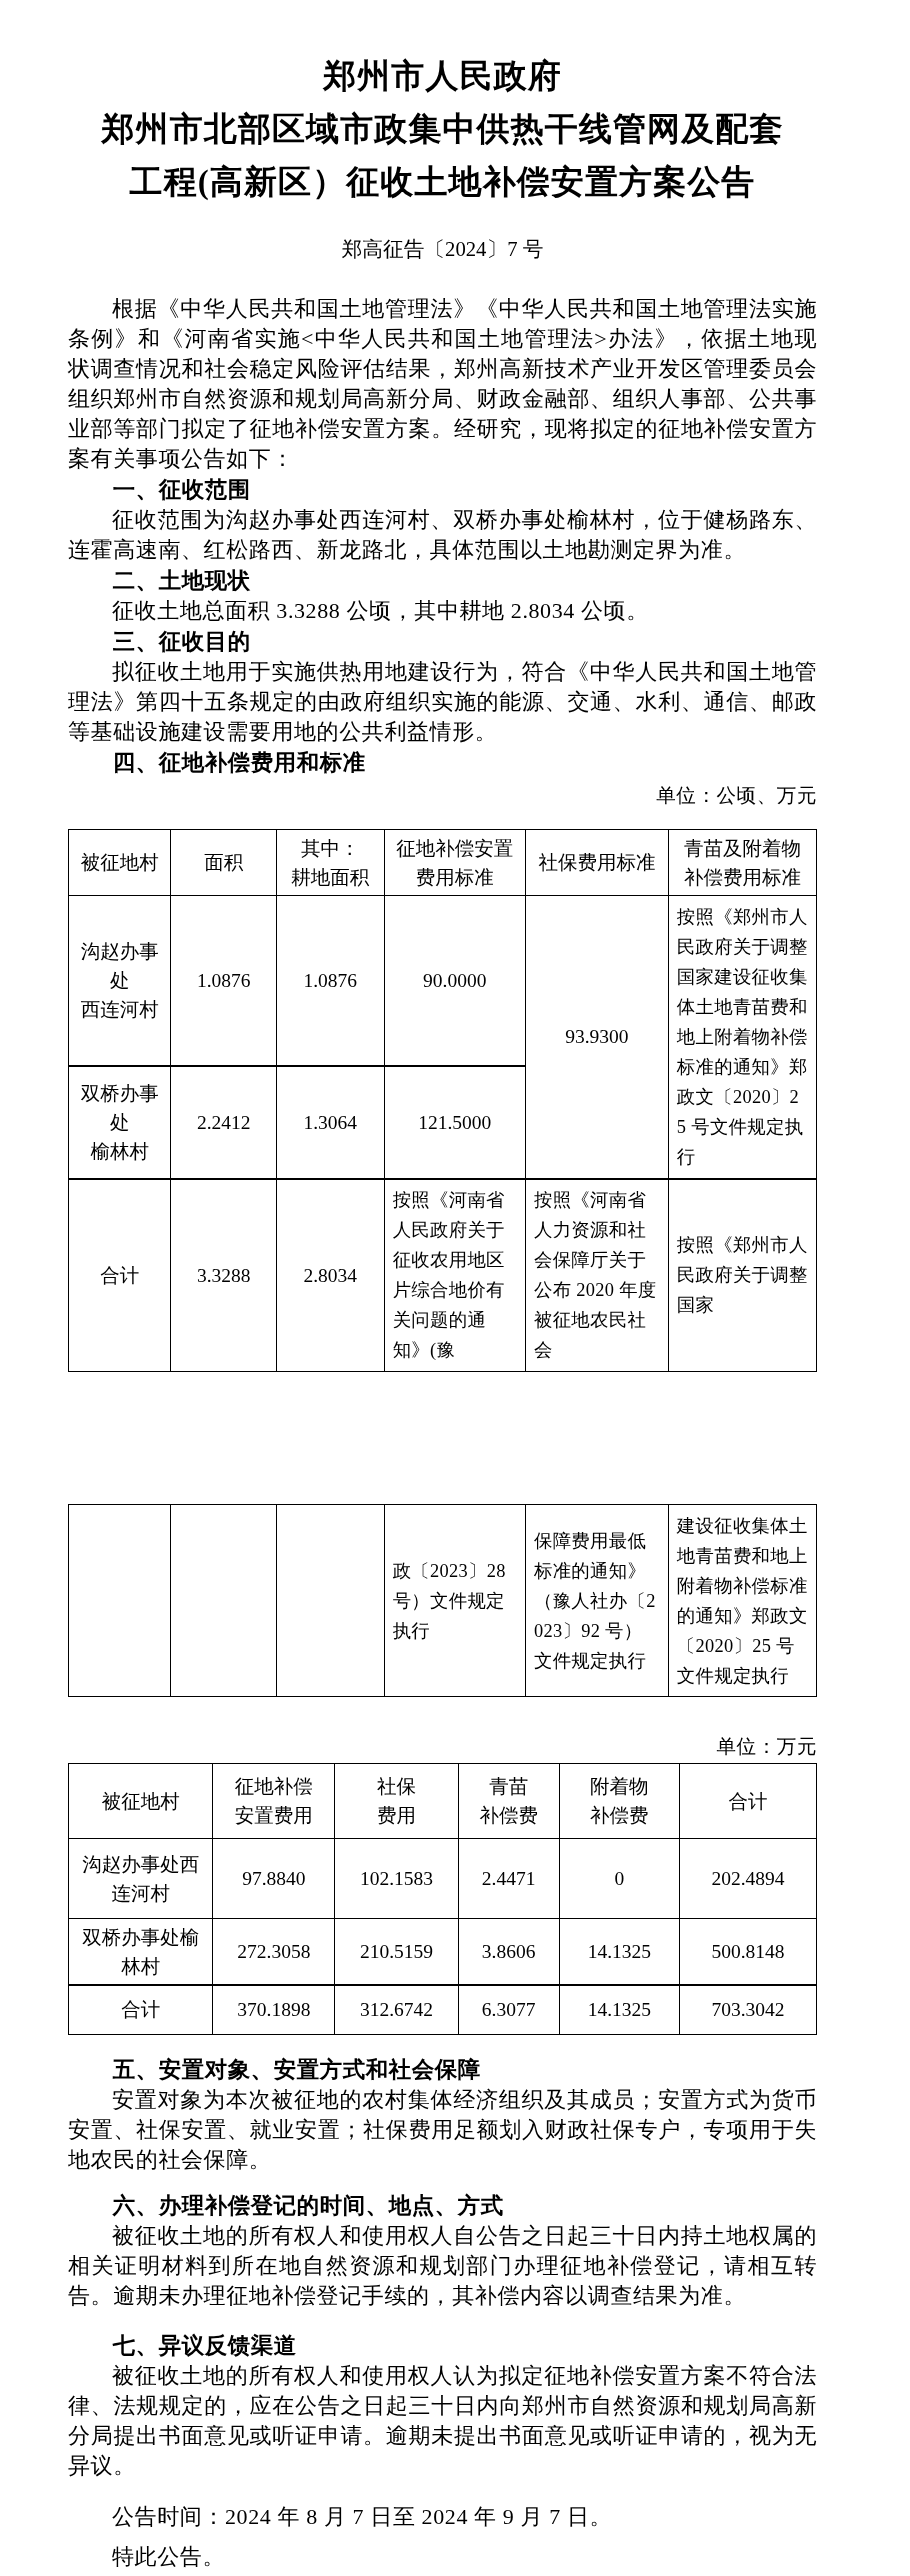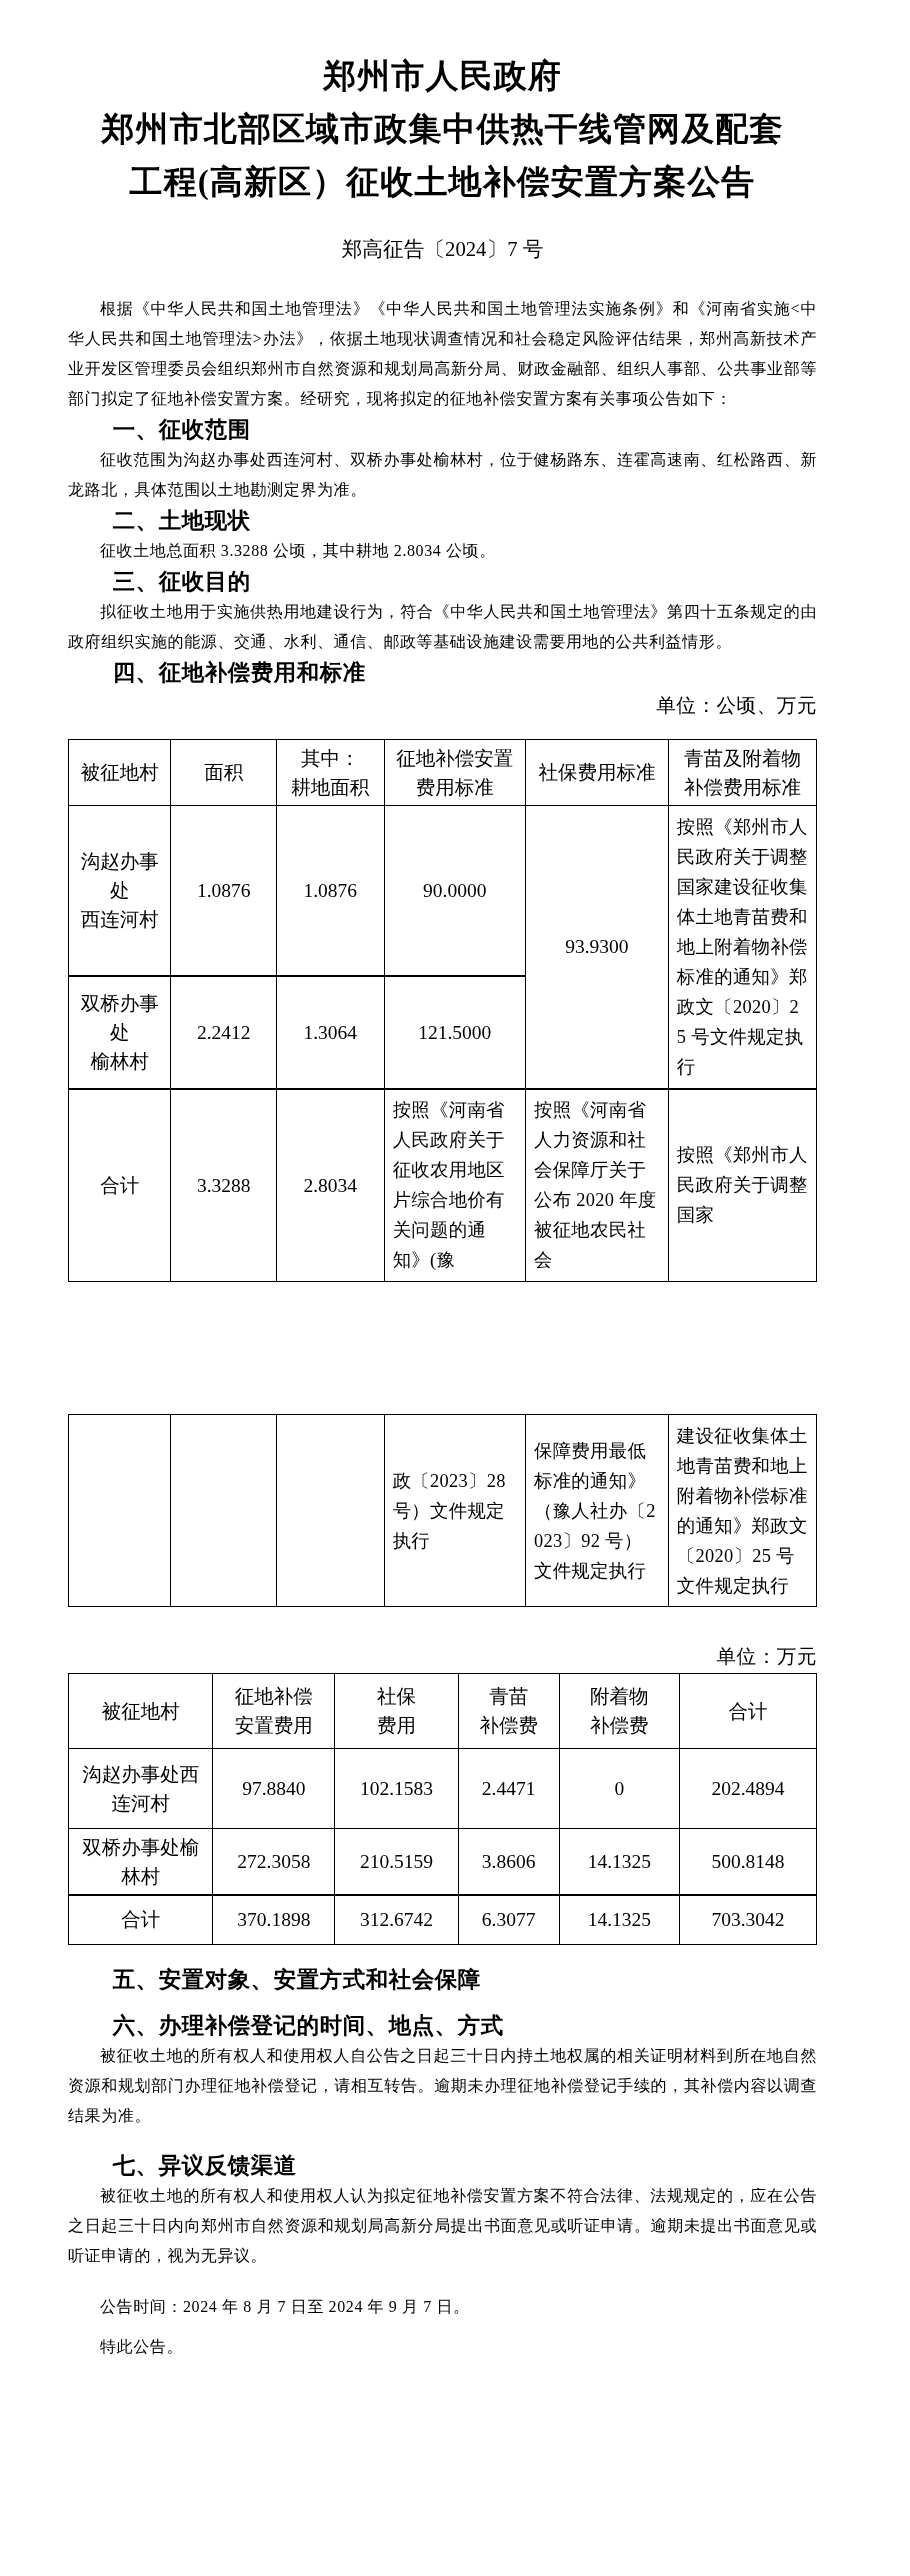--- a/index.html
+++ b/index.html
@@ -7,21 +7,21 @@
     width:910px;height:2576px;overflow:hidden;color:#000;
     font-family:"Liberation Serif","DejaVu Serif",serif;
   }
   .page{box-sizing:border-box;width:886px;height:2576px;padding:50px 69px 0 68px;}
   .title-line{
     text-align:center;font-size:33px;font-weight:bold;line-height:53px;
     letter-spacing:1.1px;font-family:"Liberation Serif","DejaVu Serif",serif;
   }
   .doc-no{text-align:center;font-size:20.7px;line-height:25px;margin-top:27.5px;}
   .body-text{
-    font-size:16px;line-height:30px;letter-spacing:0.6px;text-align:justify;
+    font-size:22px;line-height:30px;letter-spacing:0.6px;text-align:justify;
     margin:0;
   }
   .indent{text-indent:2em;}
   .intro{margin-top:32px;}
   .sec-head{
     font-size:22.4px;font-weight:bold;line-height:31px;letter-spacing:0.6px;
     text-indent:2em;margin:0;
     font-family:"Liberation Sans","DejaVu Sans",sans-serif;
   }
   .unit-label{font-size:19.5px;line-height:23px;text-align:right;letter-spacing:0.6px;}
@@ -191,20 +191,21 @@
       <td>370.1898</td>
       <td>312.6742</td>
       <td>6.3077</td>
       <td>14.1325</td>
       <td>703.3042</td>
     </tr>
   </tbody>
     </table>
 
   <h3 class="sec-head s5">五、安置对象、安置方式和社会保障</h3>
+  <p class="body-text indent">安置对象为本次被征地的农村集体经济组织及其成员；安置方式为货币安置、社保安置、就业安置；社保费用足额划入财政社保专户，专项用于失地农民的社会保障。</p>
 
   <h3 class="sec-head s6">六、办理补偿登记的时间、地点、方式</h3>
   <p class="body-text indent">被征收土地的所有权人和使用权人自公告之日起三十日内持土地权属的相关证明材料到所在地自然资源和规划部门办理征地补偿登记，请相互转告。逾期未办理征地补偿登记手续的，其补偿内容以调查结果为准。</p>
 
   <h3 class="sec-head s7">七、异议反馈渠道</h3>
   <p class="body-text indent">被征收土地的所有权人和使用权人认为拟定征地补偿安置方案不符合法律、法规规定的，应在公告之日起三十日内向郑州市自然资源和规划局高新分局提出书面意见或听证申请。逾期未提出书面意见或听证申请的，视为无异议。</p>
 
   <p class="body-text indent notice-period">公告时间：2024 年 8 月 7 日至 2024 年 9 月 7 日。</p>
   <p class="body-text indent closing">特此公告。</p>
 

